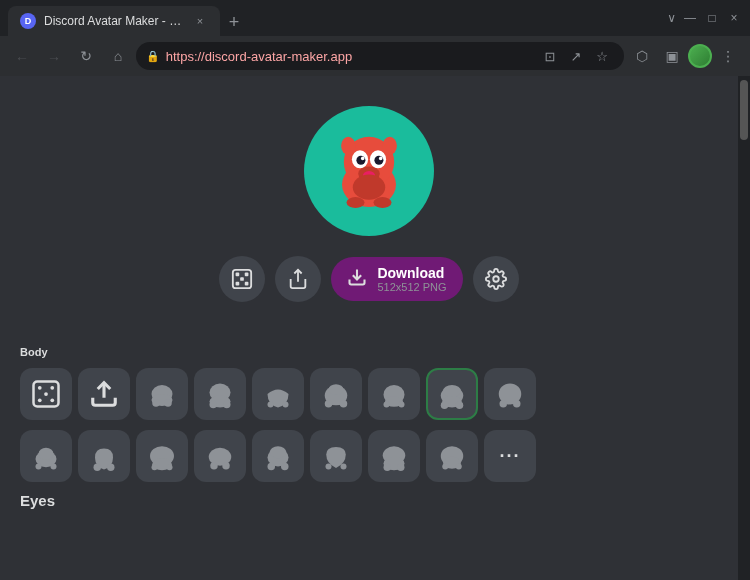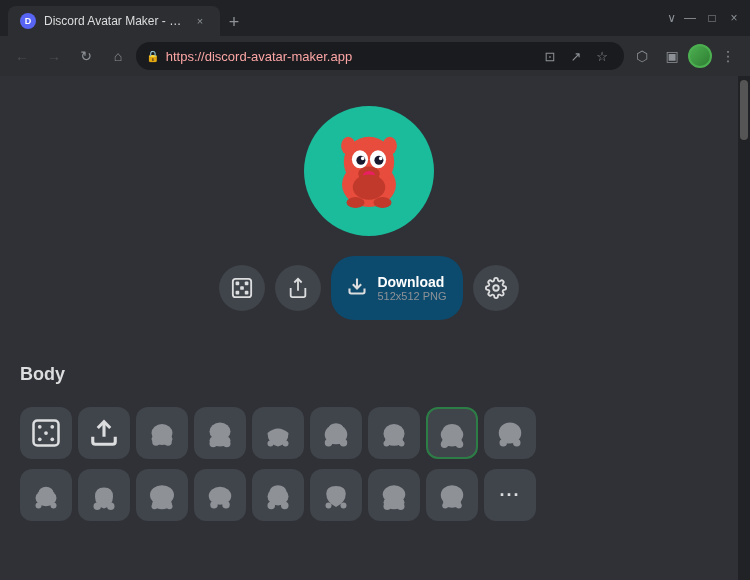--- a/index.html
+++ b/index.html
@@ -241,23 +241,23 @@
       background: #40444b;
       border-radius: 50%;
       display: flex;
       align-items: center;
       justify-content: center;
       cursor: pointer;
       color: #dcddde;
       font-size: 18px;
     }
     .download-btn {
-      background: #0c4a6e;
+      background: #701a75;
       border-radius: 23px;
-      height: 64px;
+      height: 44px;
       display: flex;
       align-items: center;
       padding: 0 16px;
       gap: 10px;
       cursor: pointer;
       color: #dcddde;
     }
     .download-btn-icon {
       font-size: 18px;
     }
@@ -287,24 +287,24 @@
       color: #dcddde;
       font-size: 18px;
     }
 
     
     .customizer-section {
       padding: 0 20px;
       background: #2f3136;
     }
     .section-label {
-      font-size: 18px;
+      font-size: 11px;
       font-weight: 600;
       color: #dcddde;
-      margin-bottom: 22px;
+      margin-bottom: 10px;
     }
     .body-grid {
       display: grid;
       grid-template-columns: repeat(9, 52px);
       gap: 6px;
       margin-bottom: 10px;
     }
     .body-item {
       width: 52px;
       height: 52px;
@@ -623,20 +623,21 @@
             <circle cx="11" cy="34" r="4" fill="#8e9297"></circle>
             <circle cx="29" cy="34" r="4" fill="#8e9297"></circle>
           </svg>
         </div>
 
         <div class="body-item more-btn">
           <span style="font-size:18px; color:#dcddde; letter-spacing:1px; font-weight:bold;">···</span>
         </div>
       </div>
 
+      <div class="eyes-label">Eyes</div>
     </div>
 
   </div>
 
   <div class="scrollbar-track">
     <div class="scrollbar-thumb"></div>
   </div>
 </div>
 
 </body></html>

